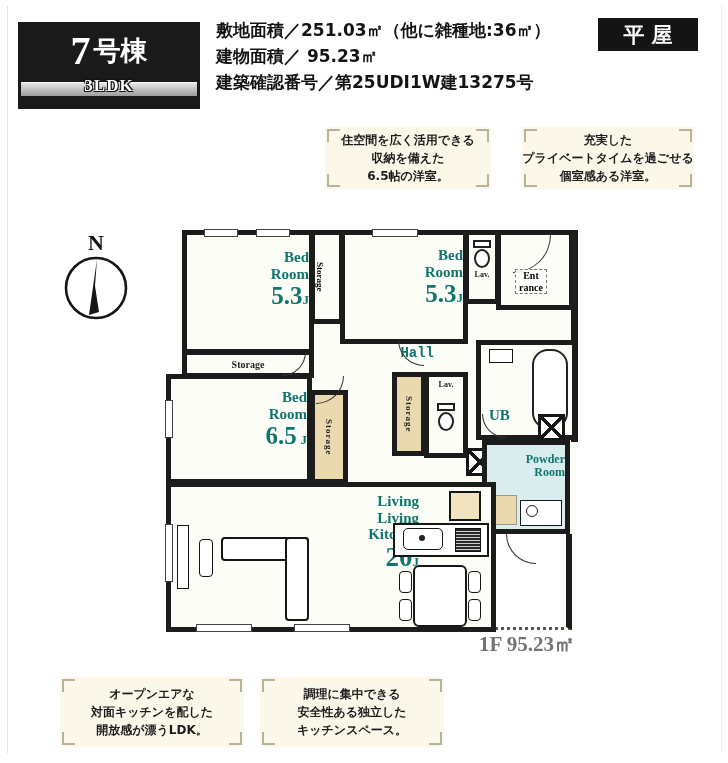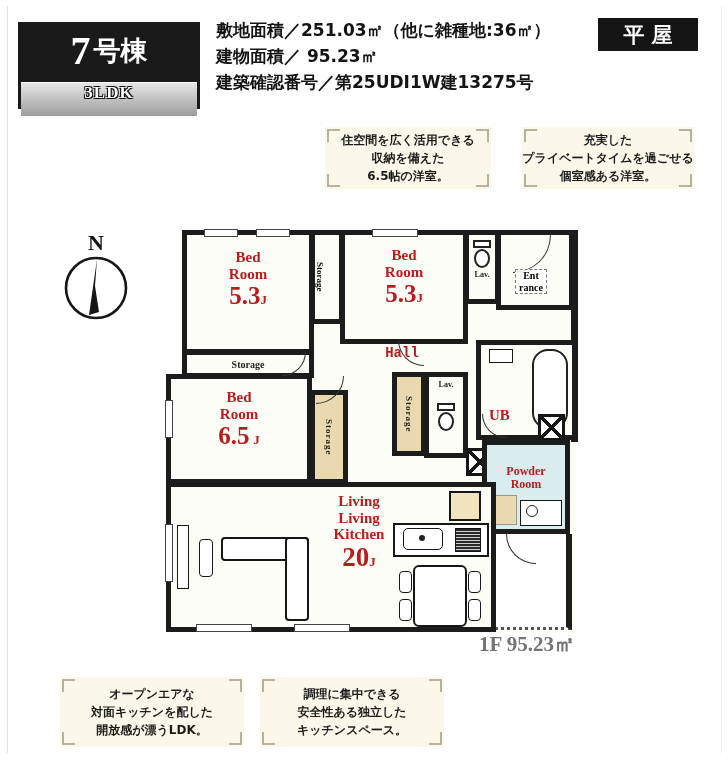--- a/index.html
+++ b/index.html
@@ -7,22 +7,22 @@
     font-family:"Liberation Sans", sans-serif; }
   .abs { position:absolute; }
   .page-frame { position:absolute; inset:6px 6px 10px 7px; border-left:1px solid #e3e3de; border-right:1px solid #eeeee9; pointer-events:none; }
 
   
   .unit-box { left:18px; top:22px; width:182px; height:87px; background:#1a1a1a; }
   .unit-top { height:58px; display:flex; align-items:center; justify-content:center; color:#fff;
     font-family:"Liberation Serif", serif; font-weight:700; }
   .unit-top .big7 { font-size:40px; line-height:1; margin-right:3px; }
   .unit-top .goto { font-size:27px; }
-  .unit-bar { margin:2px 3px 3px; height:34px; background:linear-gradient(#e6e6e6,#9c9c9c);
-    border-top:1px solid #f8f8f8; display:flex; align-items:flex-start; justify-content:center; }
+  .unit-bar { margin:2px 3px 3px; height:14px; background:linear-gradient(#e6e6e6,#9c9c9c);
+    border-top:1px solid #f8f8f8; display:flex; align-items:flex-end; justify-content:center; }
   .unit-bar span { color:#fff; font-weight:700; font-size:17px; letter-spacing:1px;
     font-family:"Liberation Serif", serif;
     text-shadow:-1px -1px 0 #111,1px -1px 0 #111,-1px 1px 0 #111,1px 1px 0 #111; }
   .info-block { left:216px; top:17px; width:390px; color:#141414; font-weight:700;
     font-size:17px; line-height:26px; font-family:"DejaVu Sans", sans-serif; }
   .badge { left:598px; top:18px; width:100px; height:33px; background:#141414; color:#fff;
     display:flex; align-items:center; justify-content:center; font-weight:700; font-size:21px;
     letter-spacing:7px; padding-left:7px; font-family:"DejaVu Sans", sans-serif; }
 
   
@@ -32,22 +32,22 @@
   .corner { position:absolute; width:13px; height:13px; border:2px solid #b7b29a; }
   .corner.tl { left:2px; top:2px; border-right:none; border-bottom:none; }
   .corner.tr { right:2px; top:2px; border-left:none; border-bottom:none; }
   .corner.bl { left:2px; bottom:2px; border-right:none; border-top:none; }
   .corner.br { right:2px; bottom:2px; border-left:none; border-top:none; }
 
   
   .plan { left:164px; top:224px; width:436px; height:416px; }
   .floor { background:#fdfdf7; }
   .room { border:5px solid #1c1c1c; background:#fdfdf7; position:absolute; }
-  .room-label { font-family:"Liberation Serif", serif; font-weight:700; color:#b91c1c;
-    text-align:center; line-height:1.1; }
+  .room-label { font-family:"Liberation Serif", serif; font-weight:700; color:#0f766e;
+    text-align:right; line-height:1.1; }
   .rl-sm { font-size:15px; }
   .num { font-size:25px; font-family:"Liberation Serif", serif; font-weight:700; }
   .jj { font-size:13px; font-family:"Liberation Serif", serif; font-weight:700; }
   .wall { background:#1c1c1c; position:absolute; }
   .storage { background:#ead9ae; }
   .storage .vlab { writing-mode:vertical-rl; font-size:9px; font-weight:700; letter-spacing:1px;
     font-family:"Liberation Serif", serif; color:#222; height:100%; width:100%;
     display:flex; align-items:center; justify-content:center; }
   .hlab { font-size:10px; font-weight:700; font-family:"Liberation Serif", serif; color:#222; }
   .hatch { background:#f4f1e8
@@ -199,21 +199,21 @@
   </div>
 
   <div class="room storage" style="left:146px;top:166px;width:38px;height:94px;">
     <div class="vlab">Storage</div>
   </div>
 
   <div class="xbox" style="left:374px;top:190px;width:27px;height:27px;"></div>
   <div class="xbox" style="left:302px;top:224px;width:28px;height:28px;"></div>
 
   <div class="room powder" style="left:318px;top:216px;width:88px;height:94px;">
-    <div class="room-label" style="margin-top:20px;font-size:12px;">
+    <div class="room-label" style="margin-top:8px;font-size:12px;">
       <div>Powder</div>
       <div>Room</div>
     </div>
     <div style="position:absolute;left:4px;bottom:4px;width:26px;height:30px;background:#ead9ae;border:1px solid #998;"></div>
     <div class="furn thin" style="right:3px;bottom:3px;width:42px;height:26px;">
       <div style="width:12px;height:12px;border:1.5px solid #222;border-radius:50%;margin:4px 0 0 5px;"></div>
     </div>
   </div>
 
   <div class="abs dotted-edge" style="left:324px;top:310px;width:84px;height:96px;background:#fff;border-left:6px solid #1c1c1c;border-right:6px solid #1c1c1c;">

